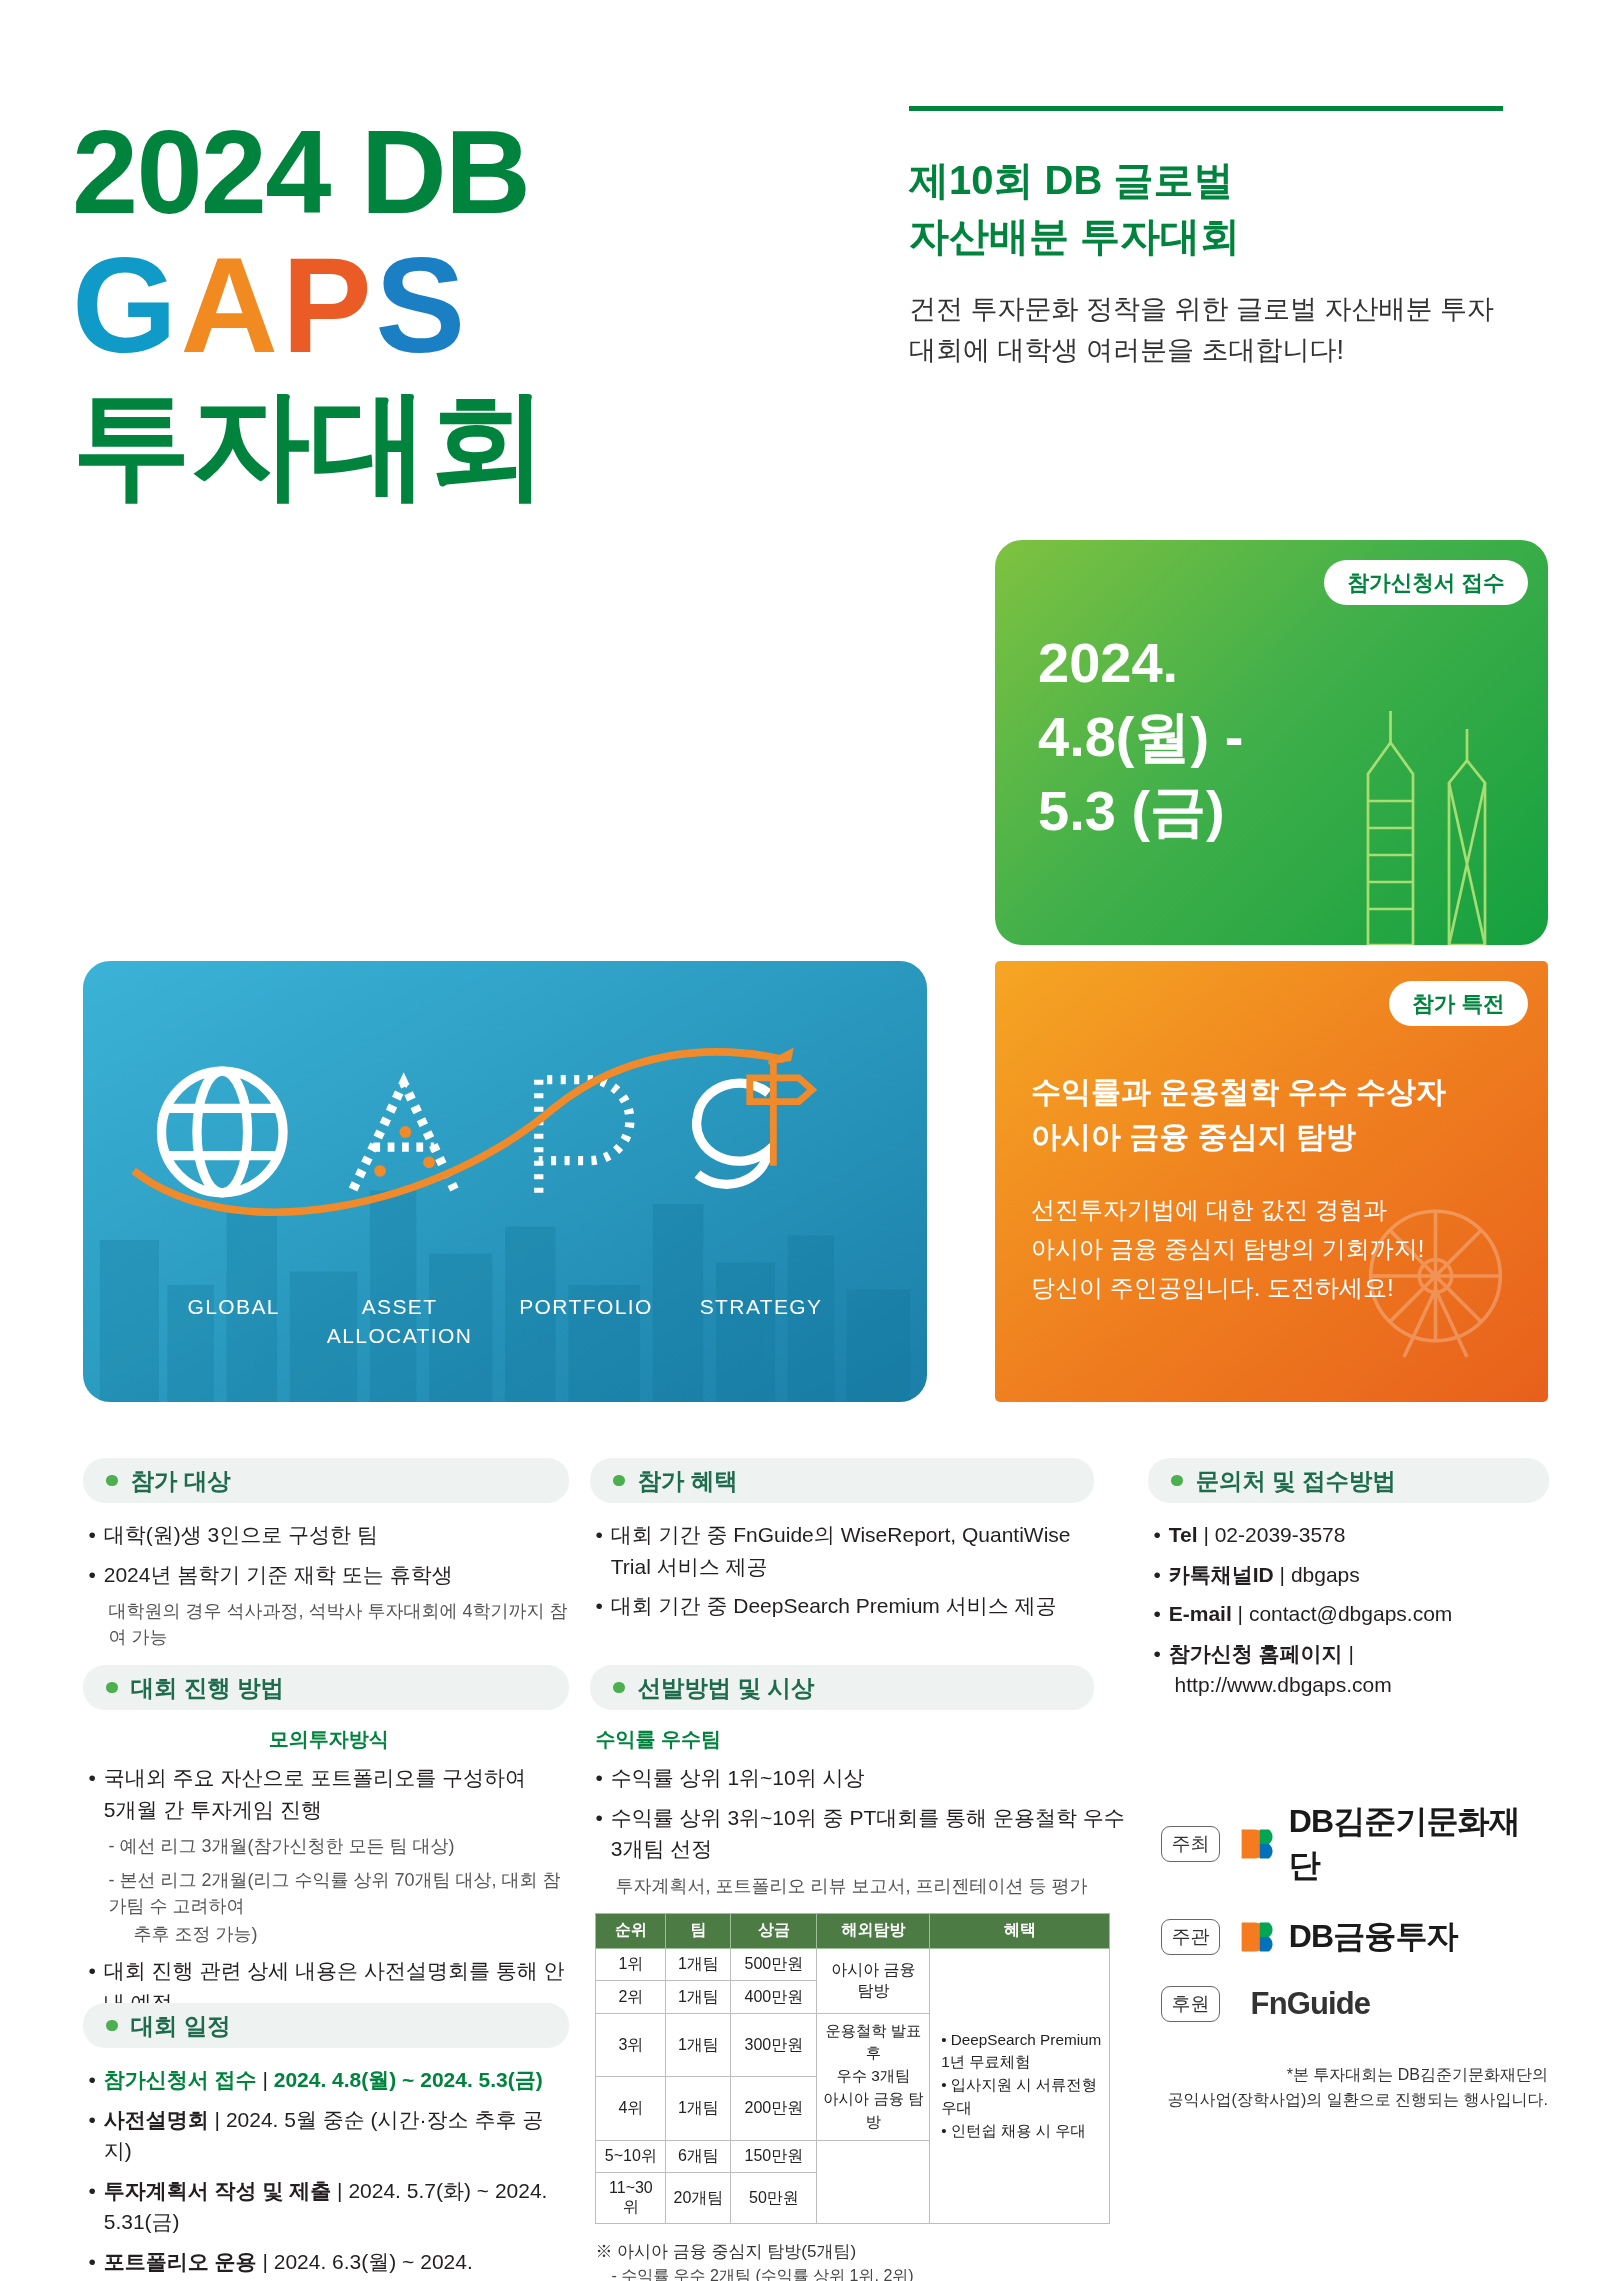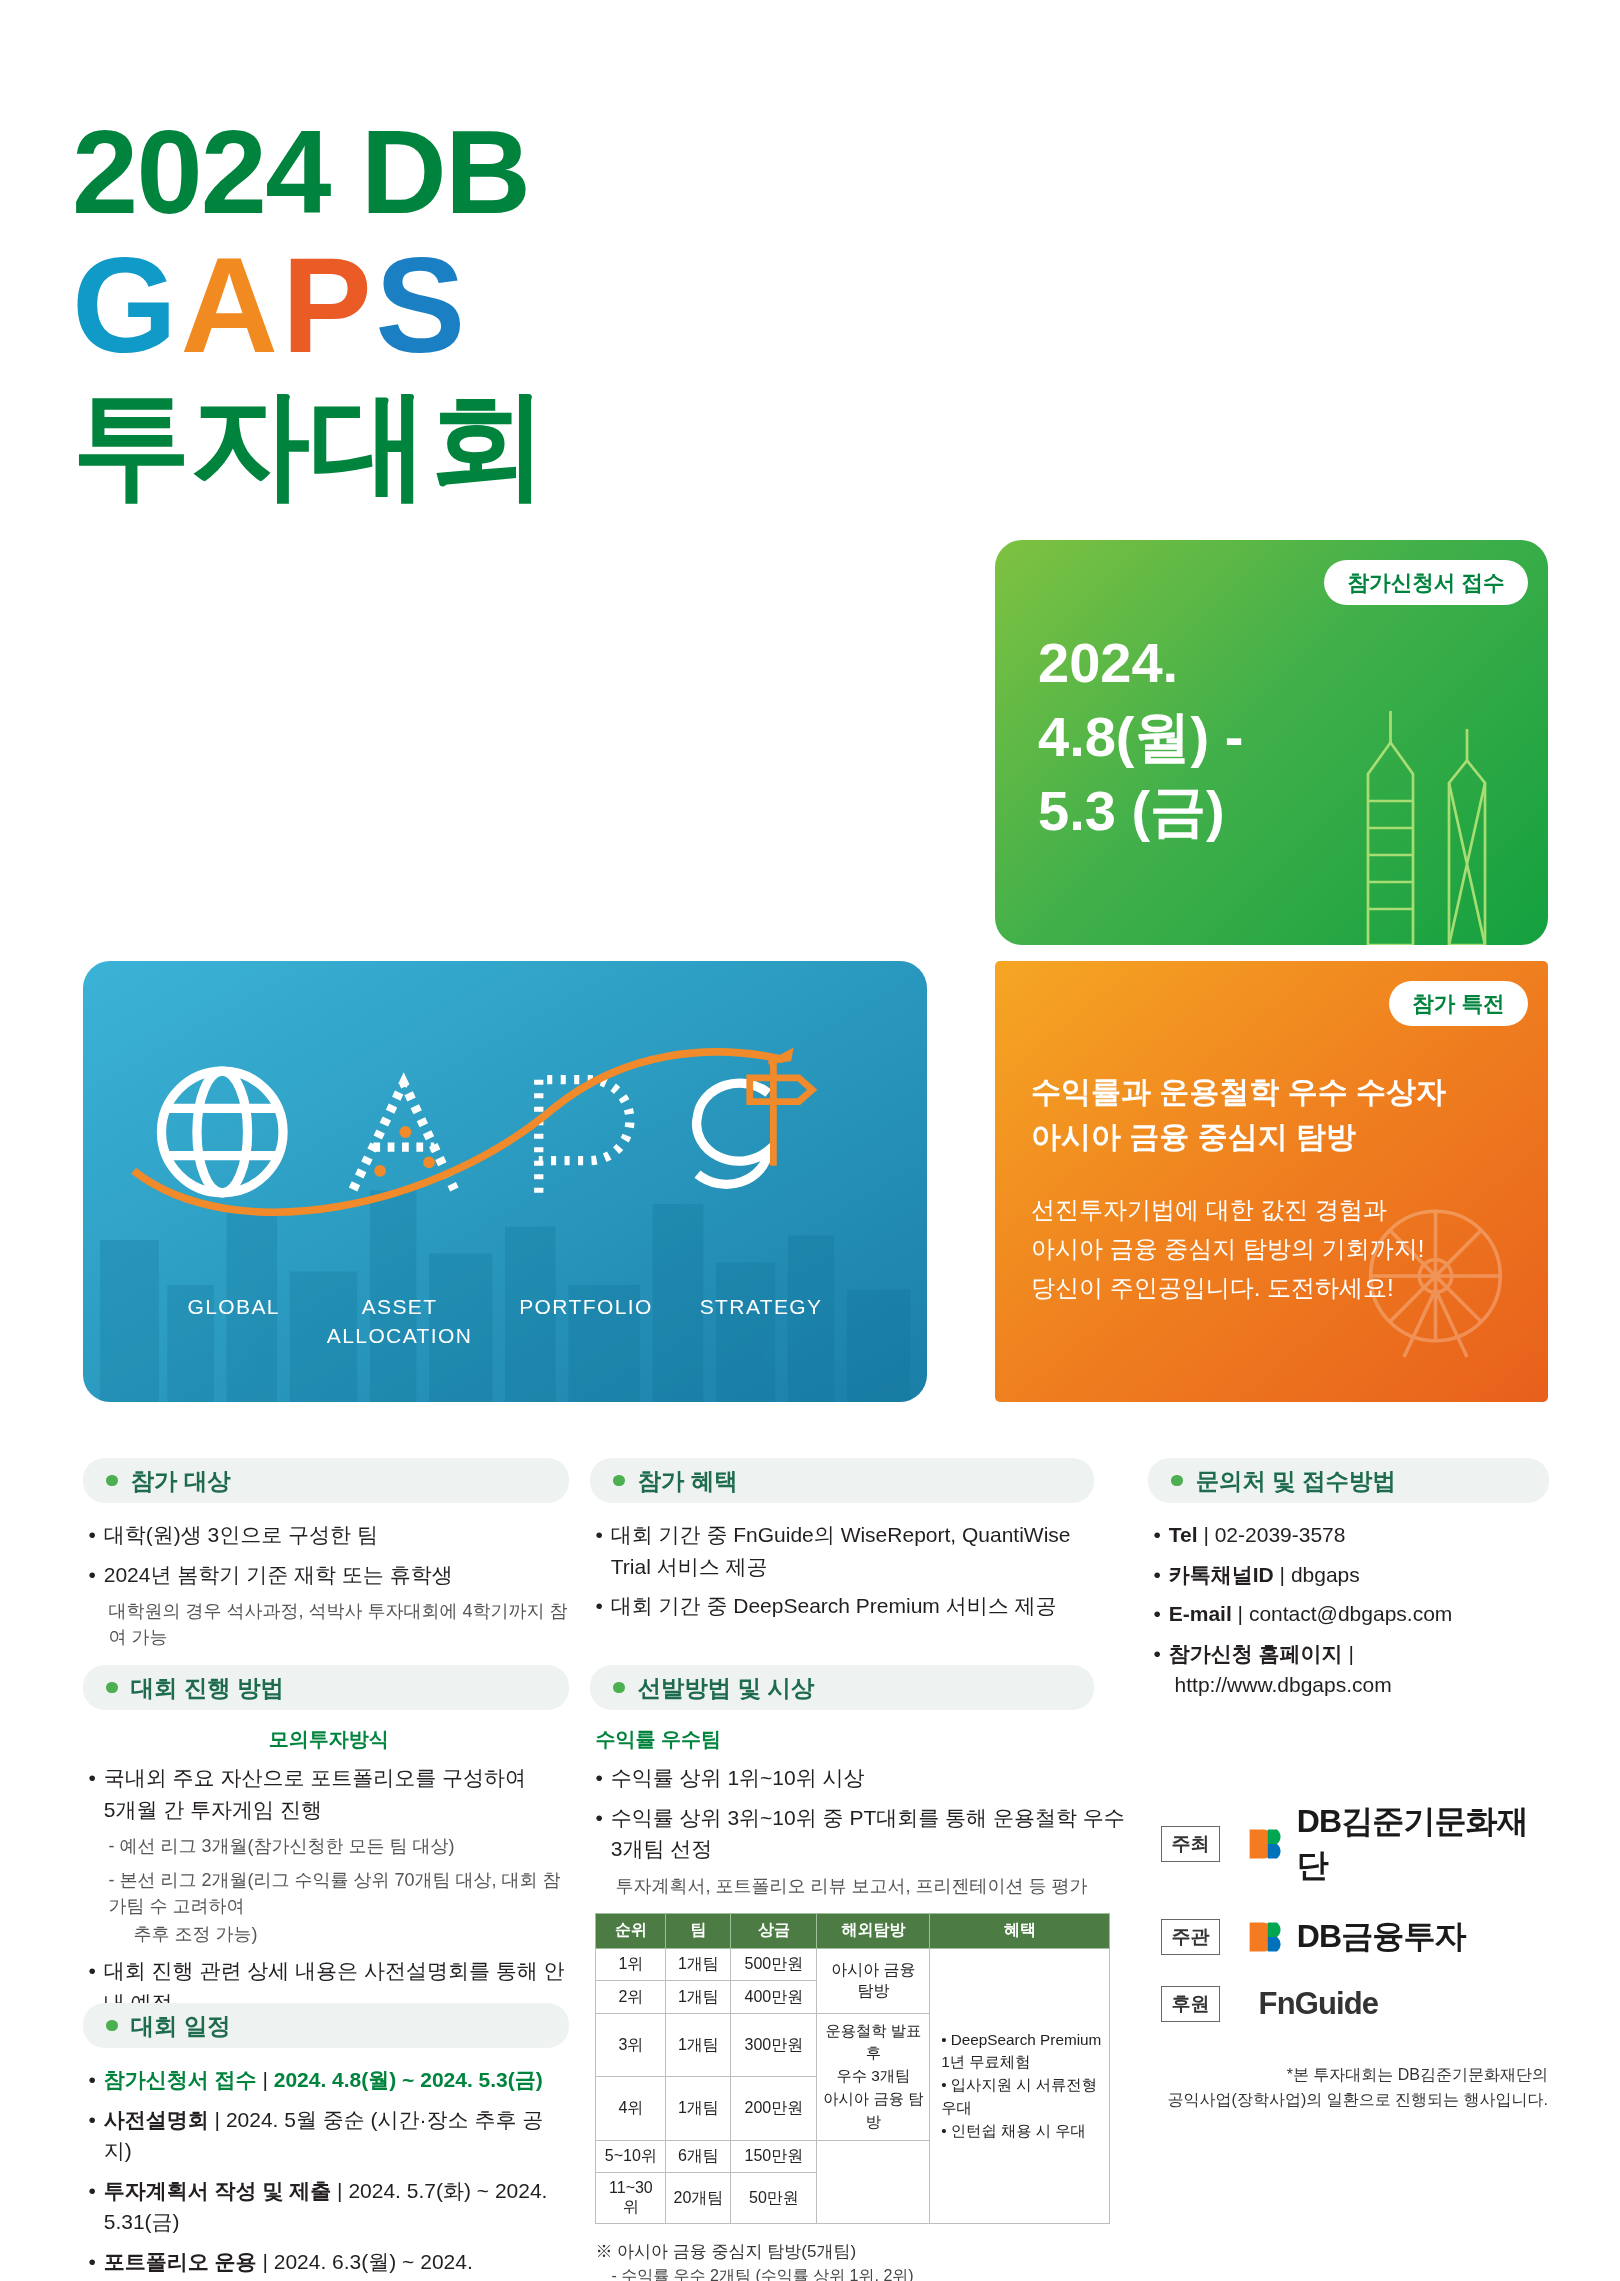--- a/index.html
+++ b/index.html
@@ -112,40 +112,46 @@
   td { border: 0.9px solid #bdbdbd; padding: 5.4px 5.4px; text-align: center; color: #222; }
   td.left { text-align: left; padding-left: 10.8px; font-size: 15.3px; line-height: 1.5; }
 
   .note { font-size: 17px; color: #333; margin-top: 14.4px; line-height: 1.5; }
   .note-sub { font-size: 16px; color: #444; padding-left: 16px; line-height: 1.55; }
 
   
   .sponsors { position: absolute; left: 1161px; top: 1800px; width: 387px; }
   .sp-row { display: flex; align-items: center; margin-bottom: 27px; }
   .sp-tag {
-    width: 59px; height: 36px; border: 1.8px solid #666; border-radius: 0;
+    width: 59px; height: 36px; border: 1.8px solid #666; border-radius: 9px;
     display: flex; align-items: center; justify-content: center; font-size: 19px; color: #333;
-    margin-right: 26px; flex: none; font-weight: bold;
+    margin-right: 18px; flex: none;
   }
   .sp-name { font-size: 32px; font-weight: bold; color: #1a1a1a; letter-spacing: -0.9px; }
   .db-mark { width: 40px; height: 40px; margin-right: 10.8px; flex: none; }
   .footnote { font-size: 16px; color: #333; line-height: 1.55; text-align: right; margin-top: 41px; }
 </style>
 </head>
 <body>
 
 <div class="poster">
 
   <div class="header">
     <div class="header-left">
       <div class="big-title">2024 DB</div>
       <div class="gaps-word">
         <span class="g-let">G</span><span class="a-let">A</span><span class="p-let">P</span><span class="s-let">S</span>
       </div>
       <div class="big-title2">투자대회</div>
+    </div>
+    <div class="header-right">
+      <div class="hr-rule"></div>
+      <div class="hr-title" style="white-space:pre-line">제10회 DB 글로벌
+자산배분 투자대회</div>
+      <div class="hr-desc">건전 투자문화 정착을 위한 글로벌 자산배분 투자대회에 대학생 여러분을 초대합니다!</div>
     </div>
   </div>
 
   <div class="date-card">
     <svg class="skyline" viewBox="0 0 220 300">
       <g stroke="#bfe77c" stroke-width="3" fill="none">
         <path d="M60 300 V110 L85 75 L110 110 V300 Z"></path>
         <path d="M60 140 H110 M60 170 H110 M60 200 H110 M60 230 H110 M60 260 H110"></path>
         <path d="M85 75 V40"></path>
         <path d="M150 300 V120 L170 95 L190 120 V300 Z"></path>

